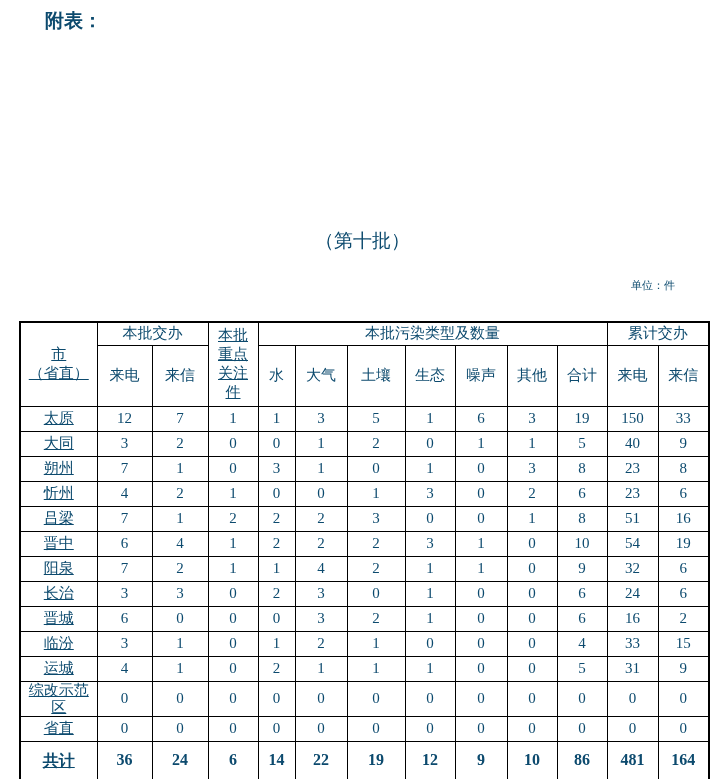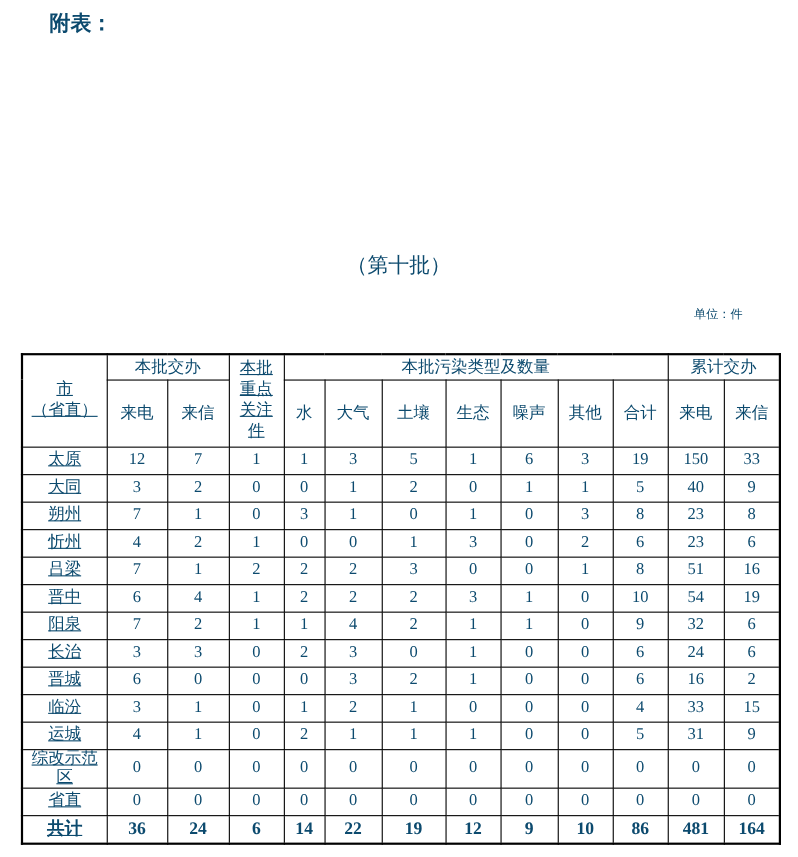--- a/index.html
+++ b/index.html
@@ -67,21 +67,21 @@
   table.stats td {
     border: 1px solid #000000;
     text-align: center;
     vertical-align: middle;
     padding: 0 1px;
     overflow: hidden;
   }
   tr.hdr1 { height: 23px; }
   tr.hdr2 { height: 61px; }
   tbody tr { height: 25px; }
-  tbody tr.total-row { height: 26px; font-weight: bold; font-size: 16px; }
+  tbody tr.total-row { height: 39px; font-weight: bold; font-size: 16px; }
   td.pre { white-space: pre-line; line-height: 19px; text-decoration: underline; }
   td.region { line-height: 17px; }
 </style>
 </head>
 <body>
 
 <div class="page">
 
   <div class="appendix">附表：</div>
 

